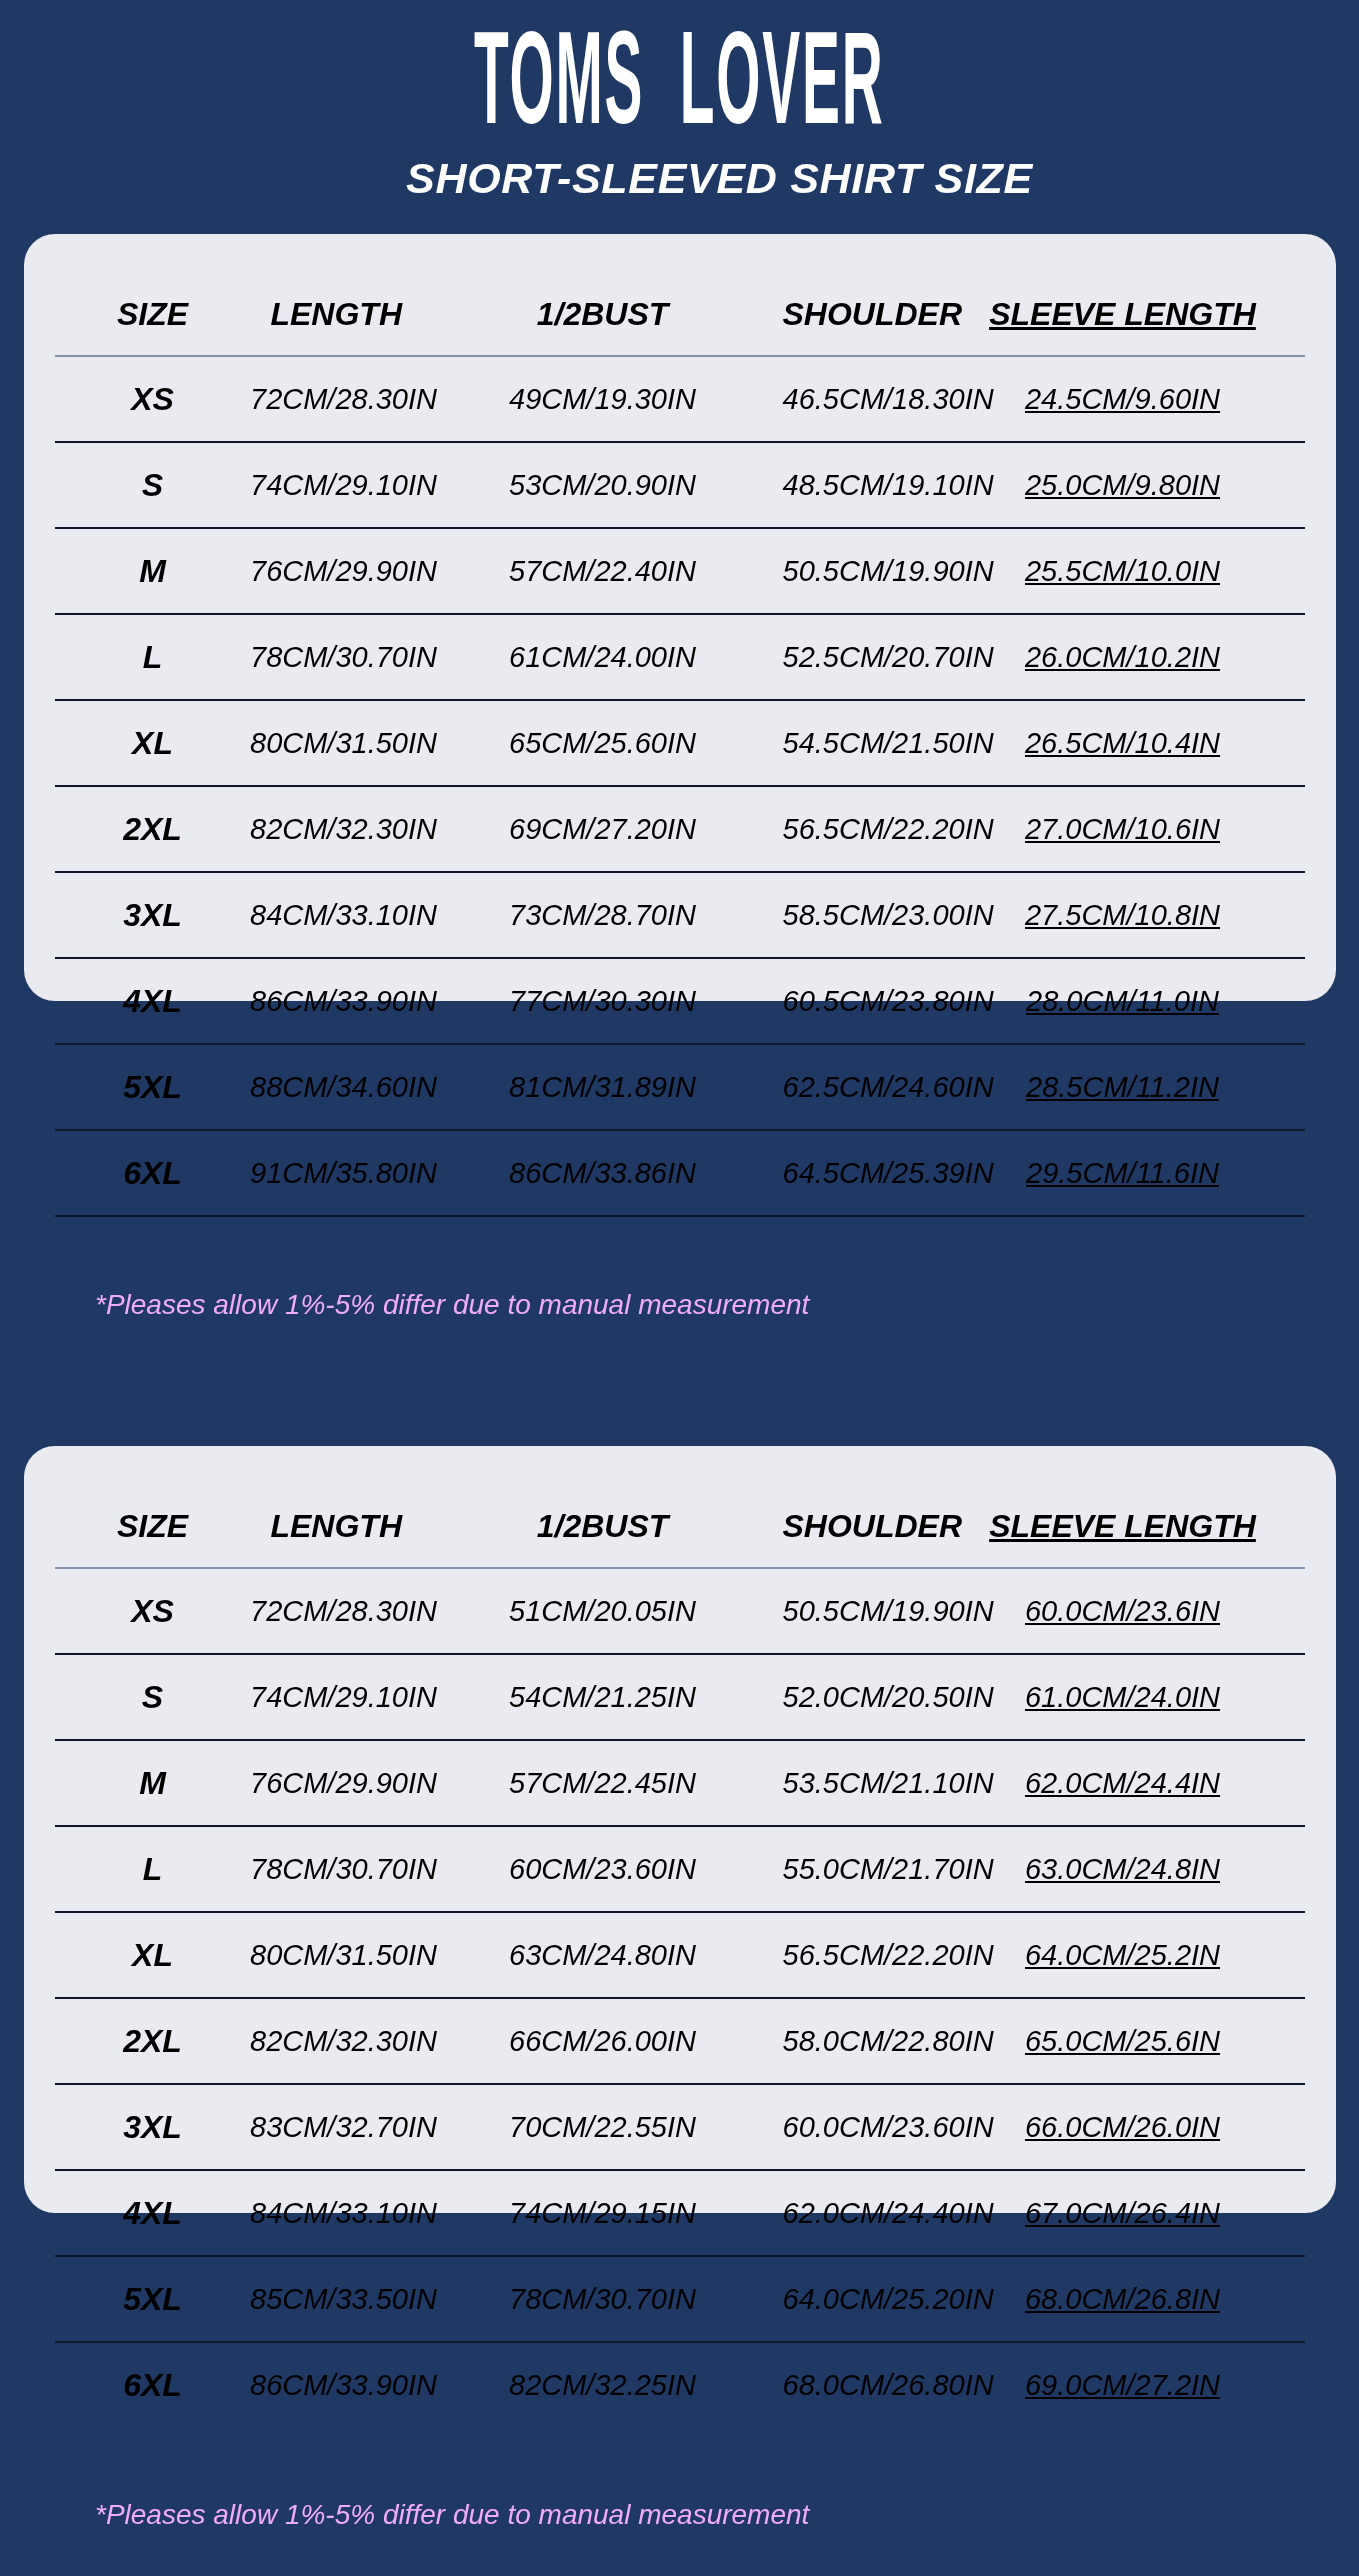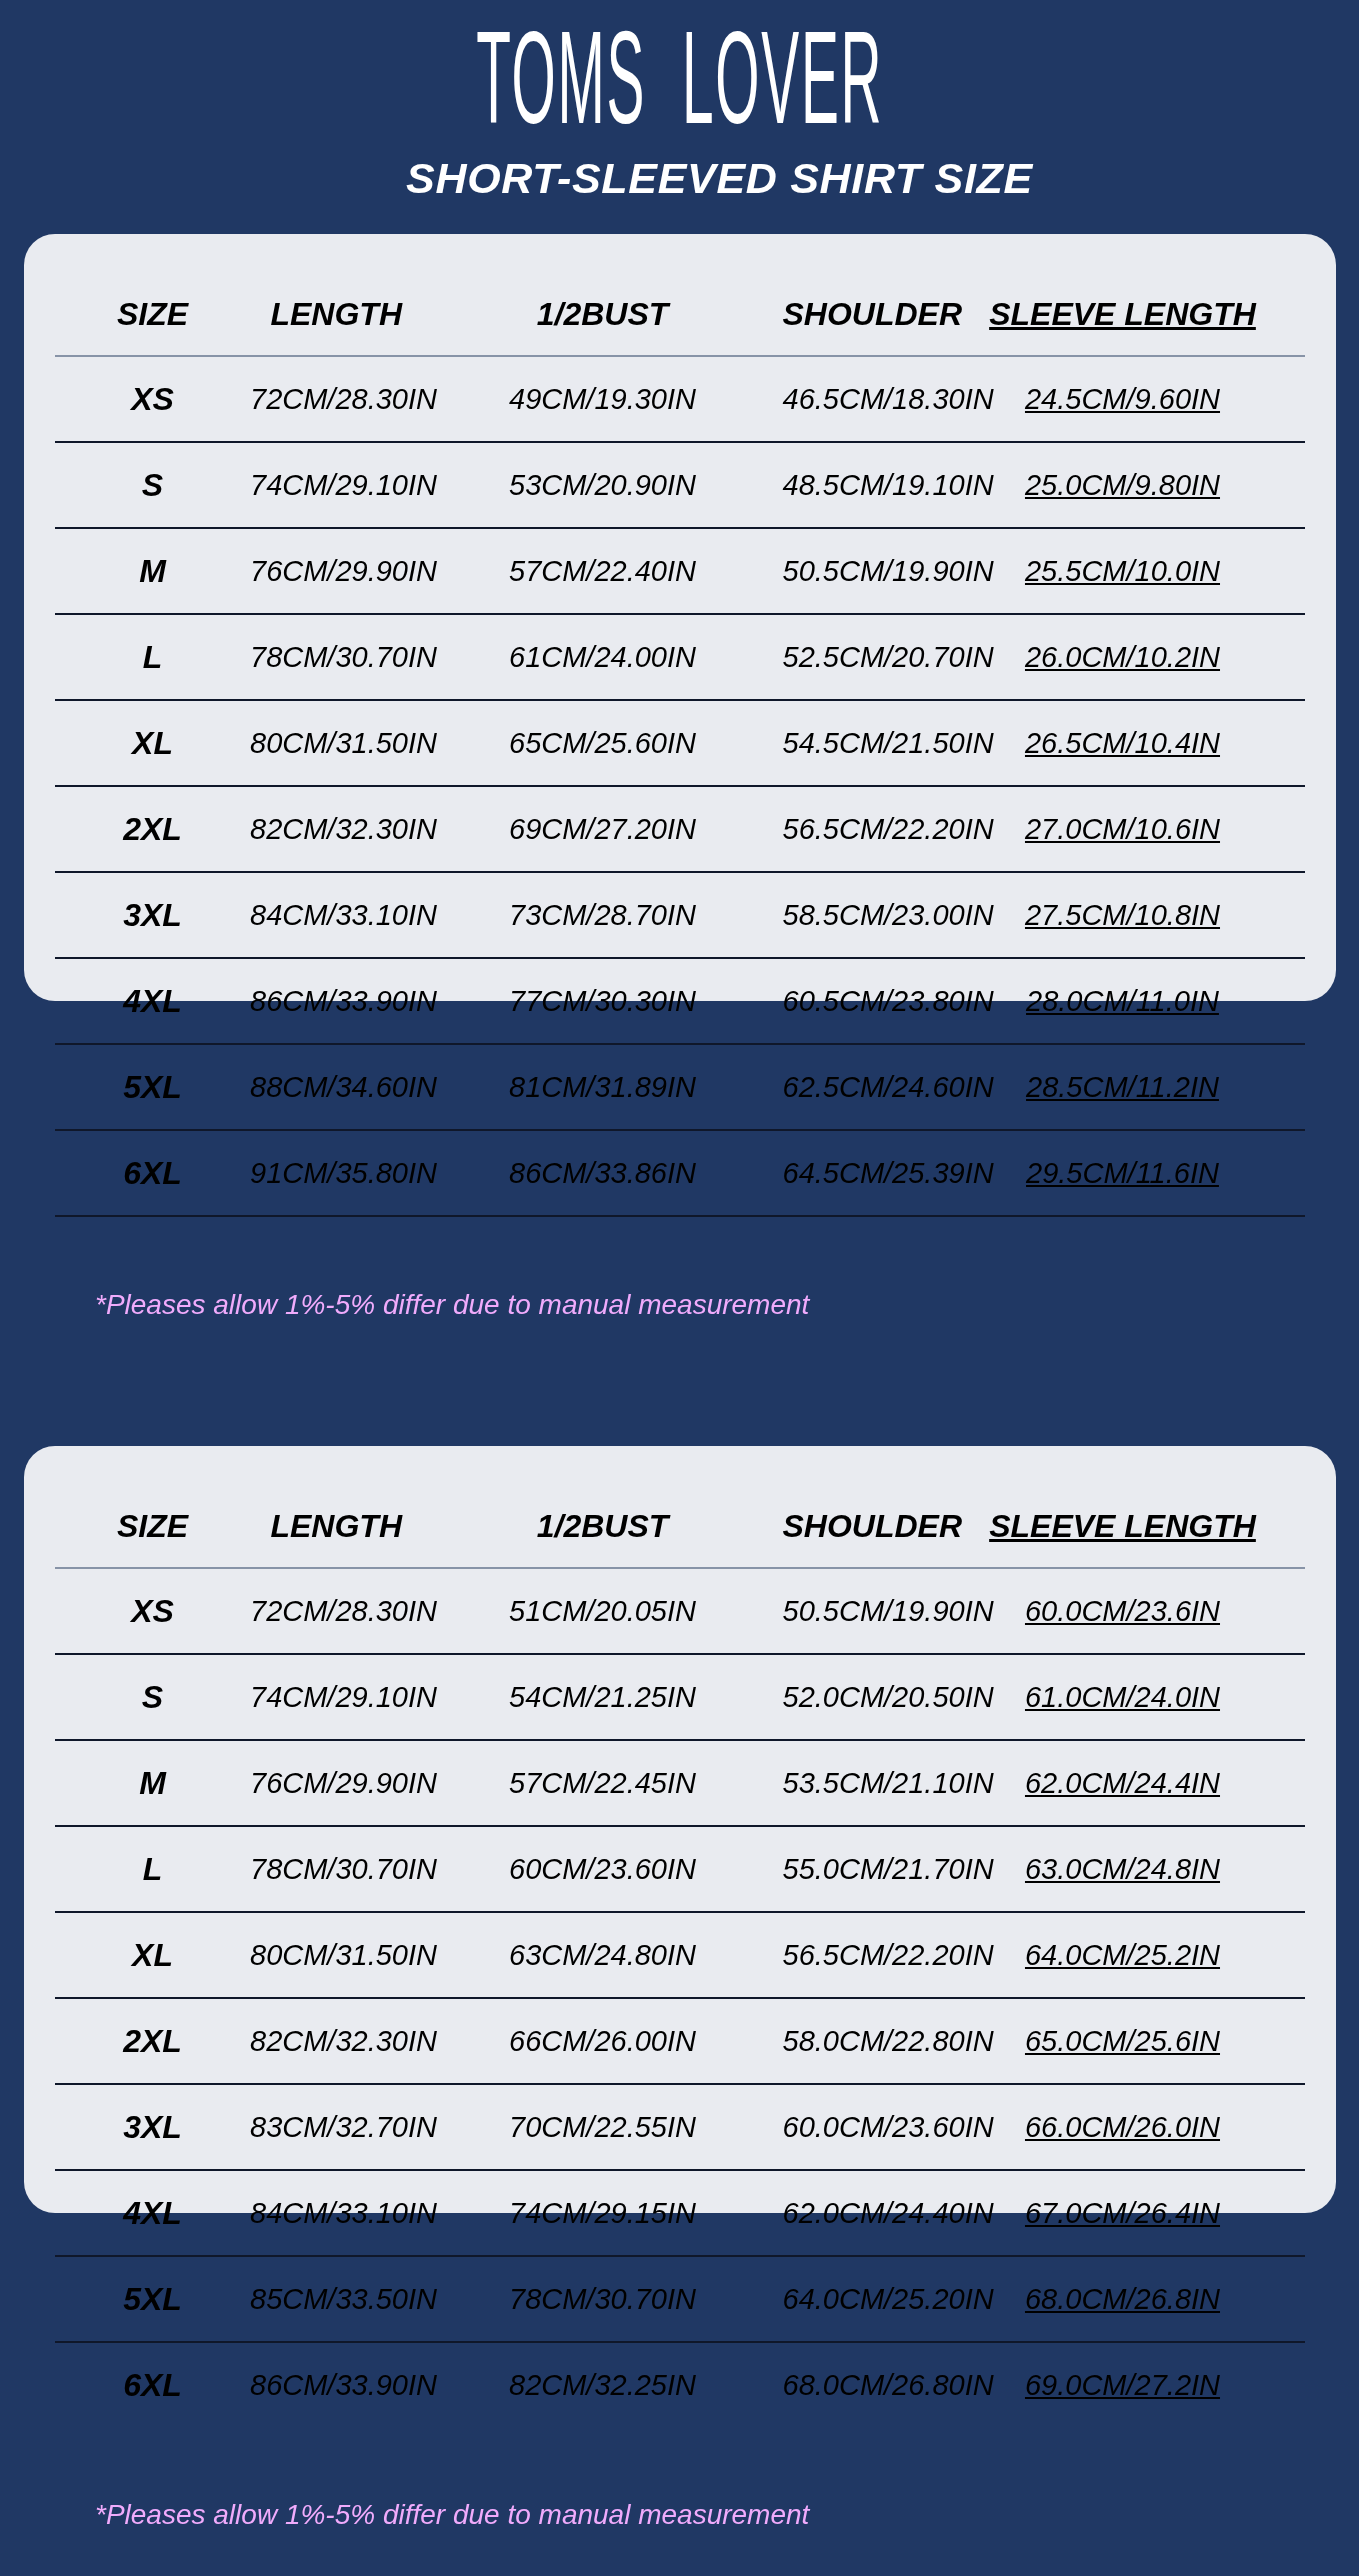--- a/index.html
+++ b/index.html
@@ -7,21 +7,21 @@
     width:1359px;height:2576px;
     font-family:"Liberation Sans", sans-serif;
     background:#203864;
   }
   #page{position:relative;width:1359px;height:2576px;background:#203864;overflow:hidden;}
 
   
   .brand{
     position:absolute;top:12.2px;left:0;width:100%;
     text-align:center;color:#ffffff;
-    font-weight:normal;font-size:129px;line-height:129px;
+    font-weight:bold;font-size:129px;line-height:129px;
     white-space:nowrap;
   }
   .brand .squeeze{
     display:inline-block;
     transform:scale(0.44,1.02);
     transform-origin:center top;
     letter-spacing:4.1px;word-spacing:41px;
   }
 
   

